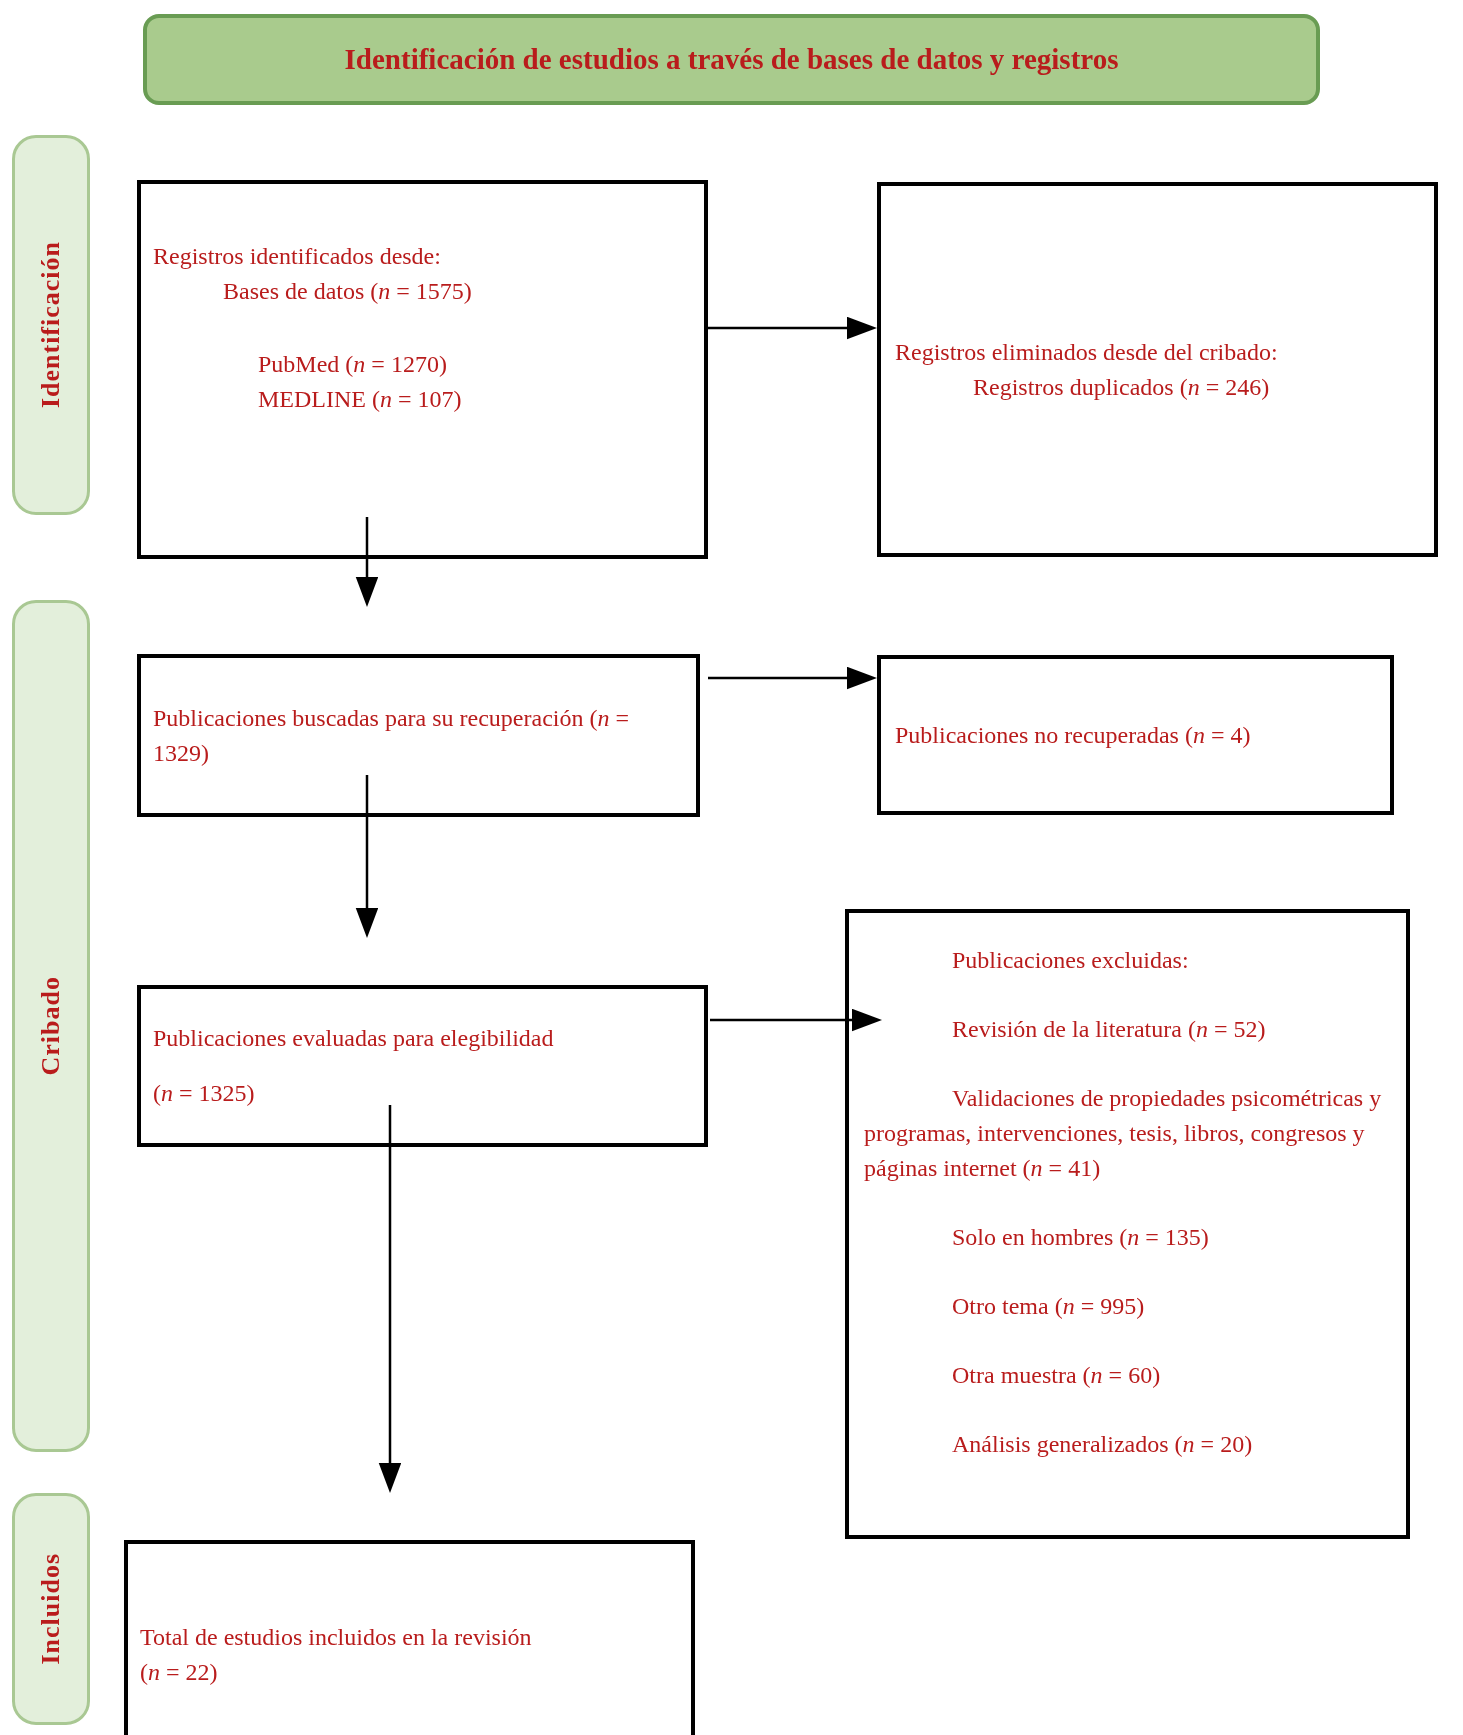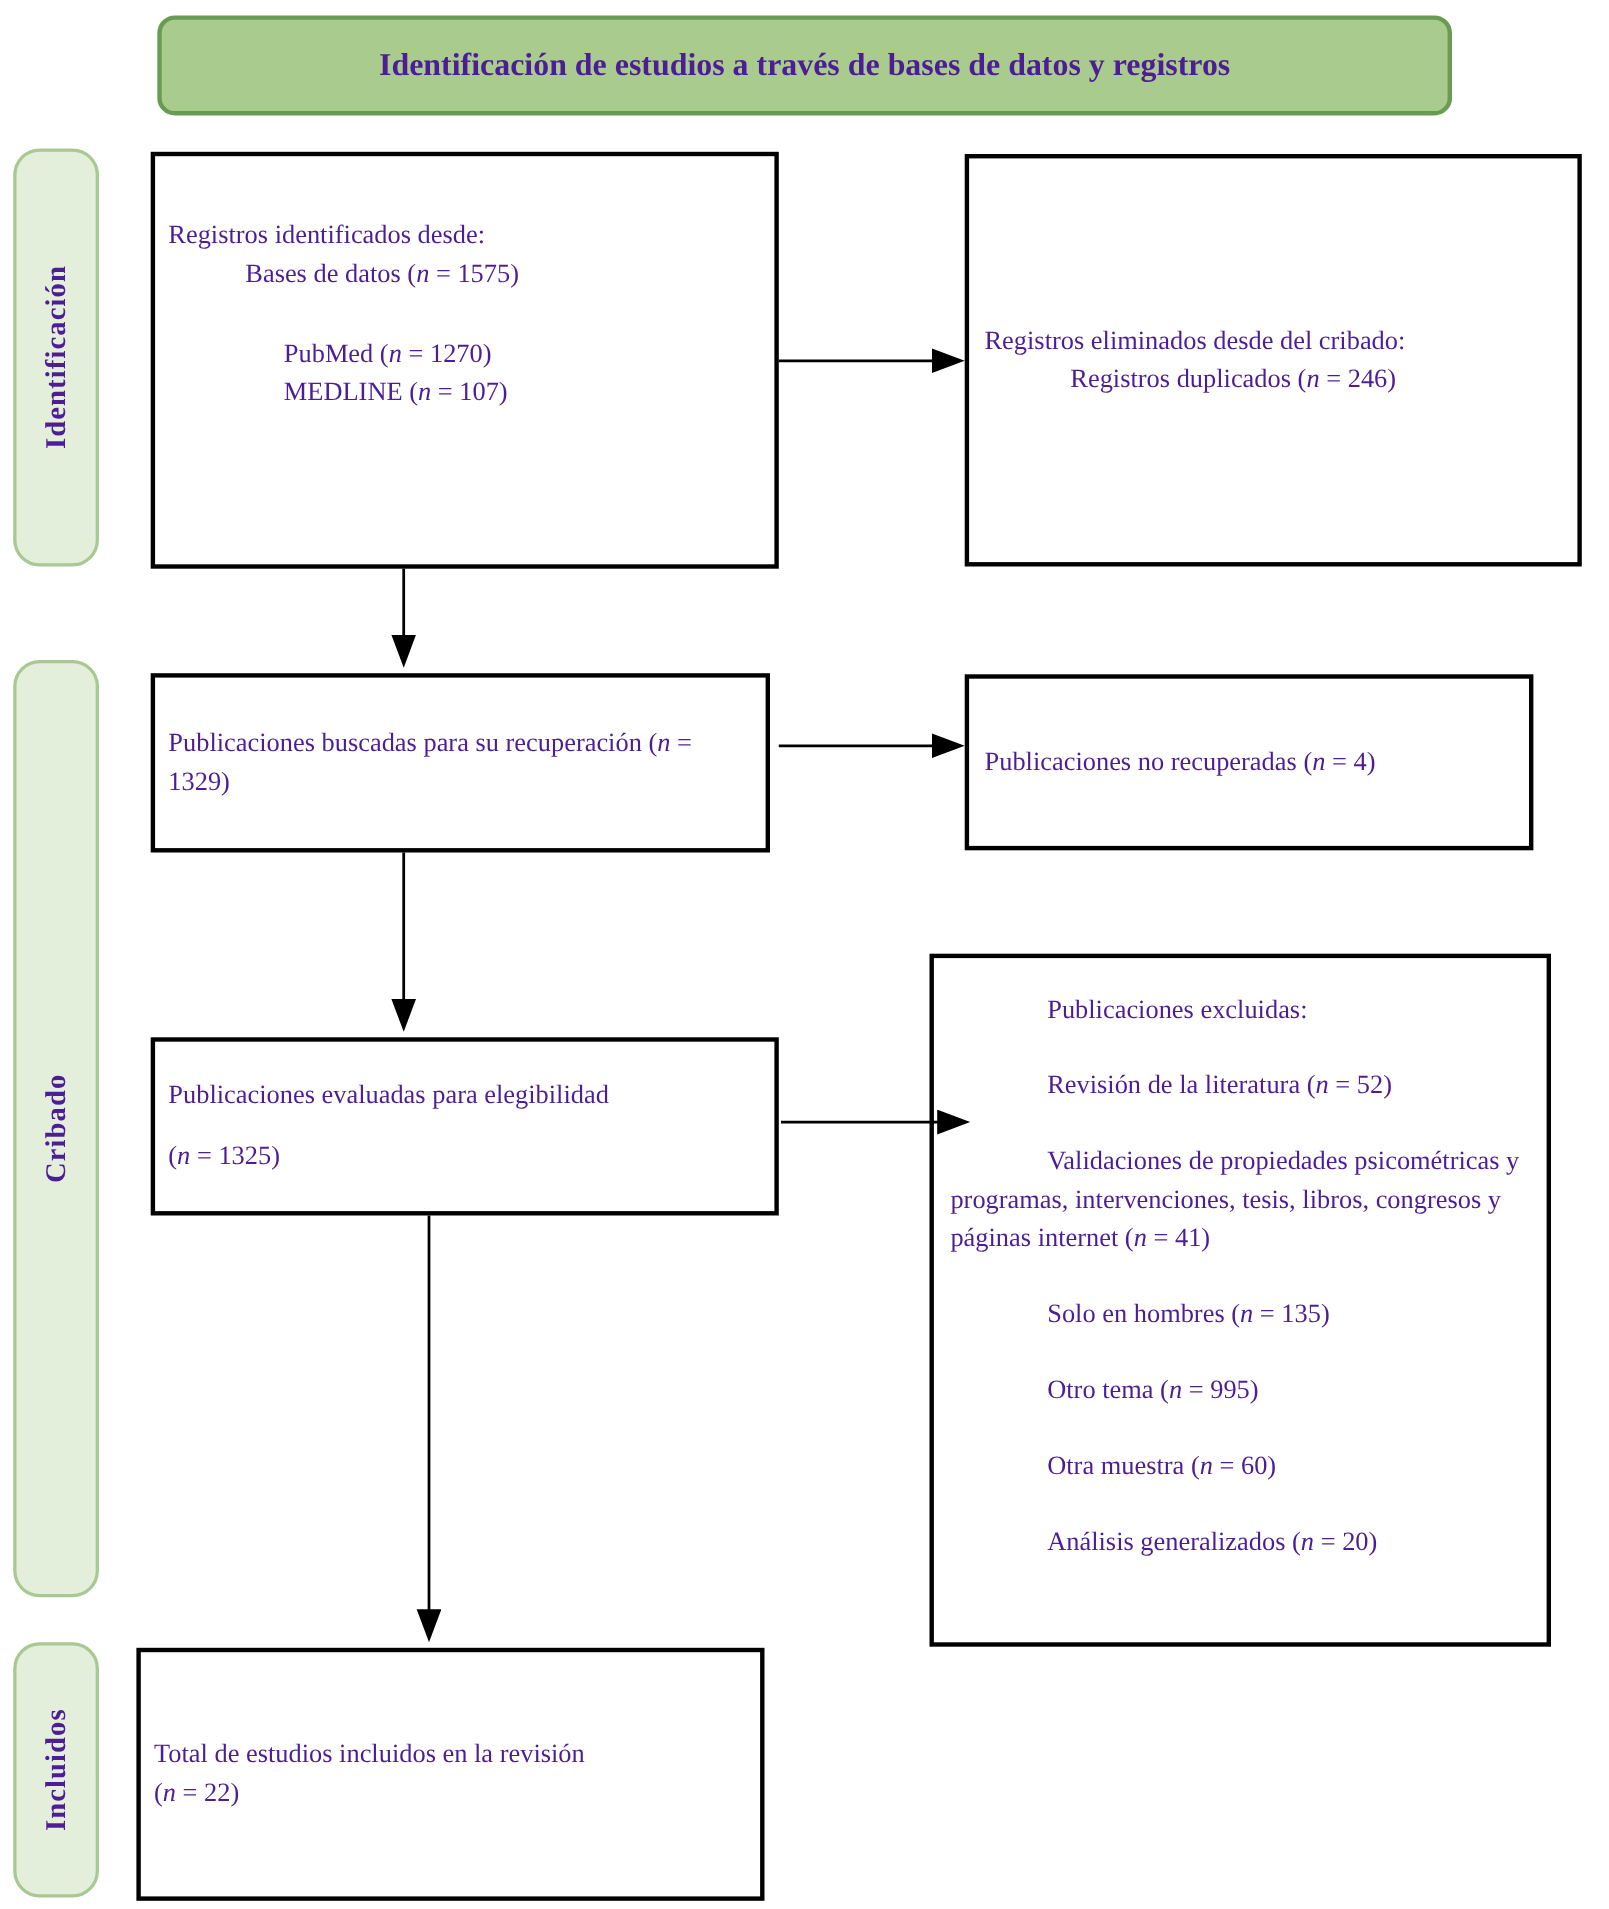--- a/index.html
+++ b/index.html
@@ -1,21 +1,21 @@
 <!DOCTYPE html>
 <html><head>
 <meta charset="utf-8">
 <style>
   html,body{margin:0;padding:0;background:#ffffff;}
   #stage{
     position:relative;
     width:1463px;height:1735px;
     background:#ffffff;
     font-family:"Liberation Serif","DejaVu Serif",serif;
-    color:#4c1d95;
+    color:#b91c1c;
   }
   
   .banner{
     position:absolute;left:143px;top:14px;width:1177px;height:91px;
     background:#a9cb8d;border:4px solid #699c53;border-radius:16px;
     display:flex;align-items:center;justify-content:center;
     font-weight:bold;font-size:29px;box-sizing:border-box;
   }
   .stagebar{
     position:absolute;left:12px;width:78px;
@@ -26,21 +26,21 @@
   .stagebar span{
     writing-mode:vertical-rl;transform:rotate(180deg);
     font-weight:bold;font-size:26px;letter-spacing:1px;white-space:nowrap;
   }
   #stage-identificacion{top:135px;height:380px;}
   #stage-cribado{top:600px;height:852px;}
   #stage-incluidos{top:1493px;height:232px;}
   
   .box{
     position:absolute;background:#ffffff;border:4px solid #000000;
-    box-sizing:border-box;font-size:24px;line-height:35px;
+    box-sizing:border-box;font-size:24px;line-height:35px;margin-top:42px;
   }
   .box p{margin:0;}
   #box-identified{left:137px;top:138px;width:571px;height:379px;padding:55px 18px 0 12px;}
   #box-identified .indent1{margin-left:70px;}
   #box-identified .srcblock{margin-top:38px;margin-left:105px;}
   #box-duplicates{left:877px;top:140px;width:561px;height:375px;
     display:flex;flex-direction:column;justify-content:center;padding:0 16px 0 14px;}
   #box-duplicates .indent1{margin-left:78px;}
   #box-sought{left:137px;top:612px;width:563px;height:163px;
     display:flex;flex-direction:column;justify-content:center;padding:0 18px 0 12px;}

